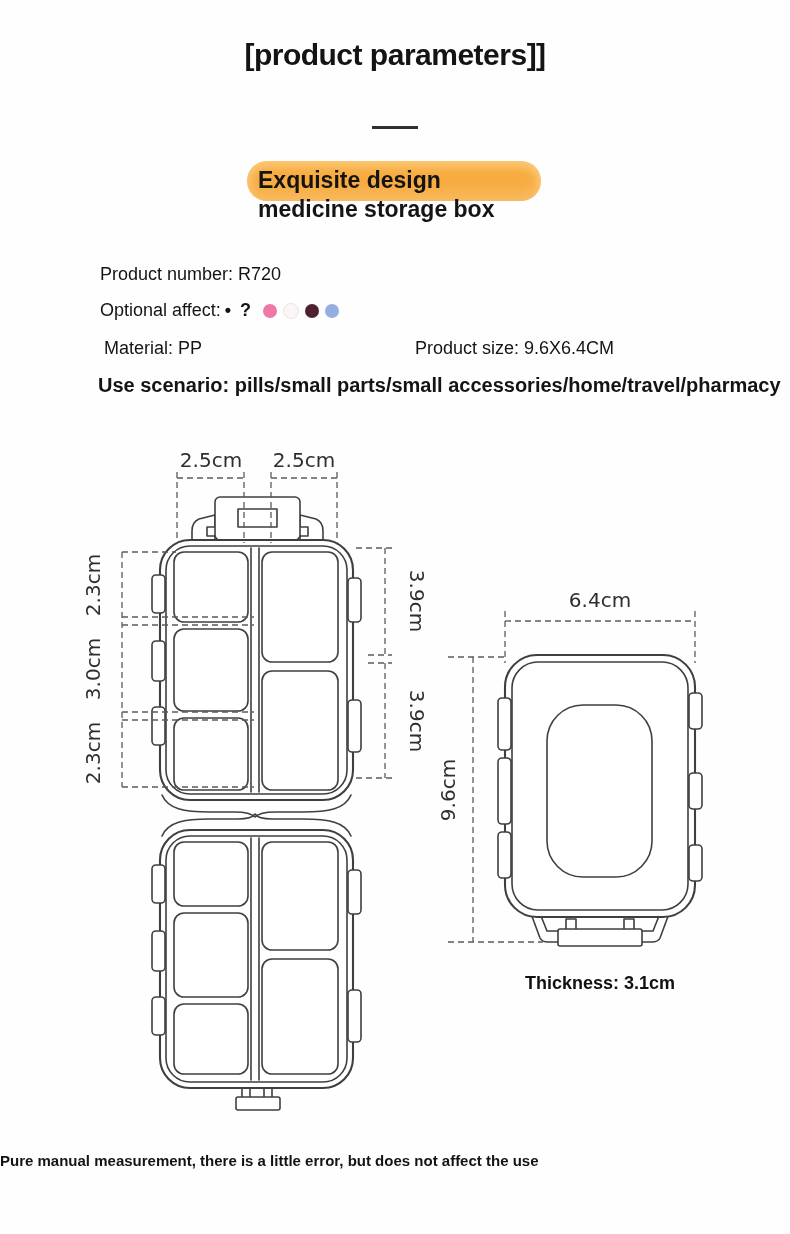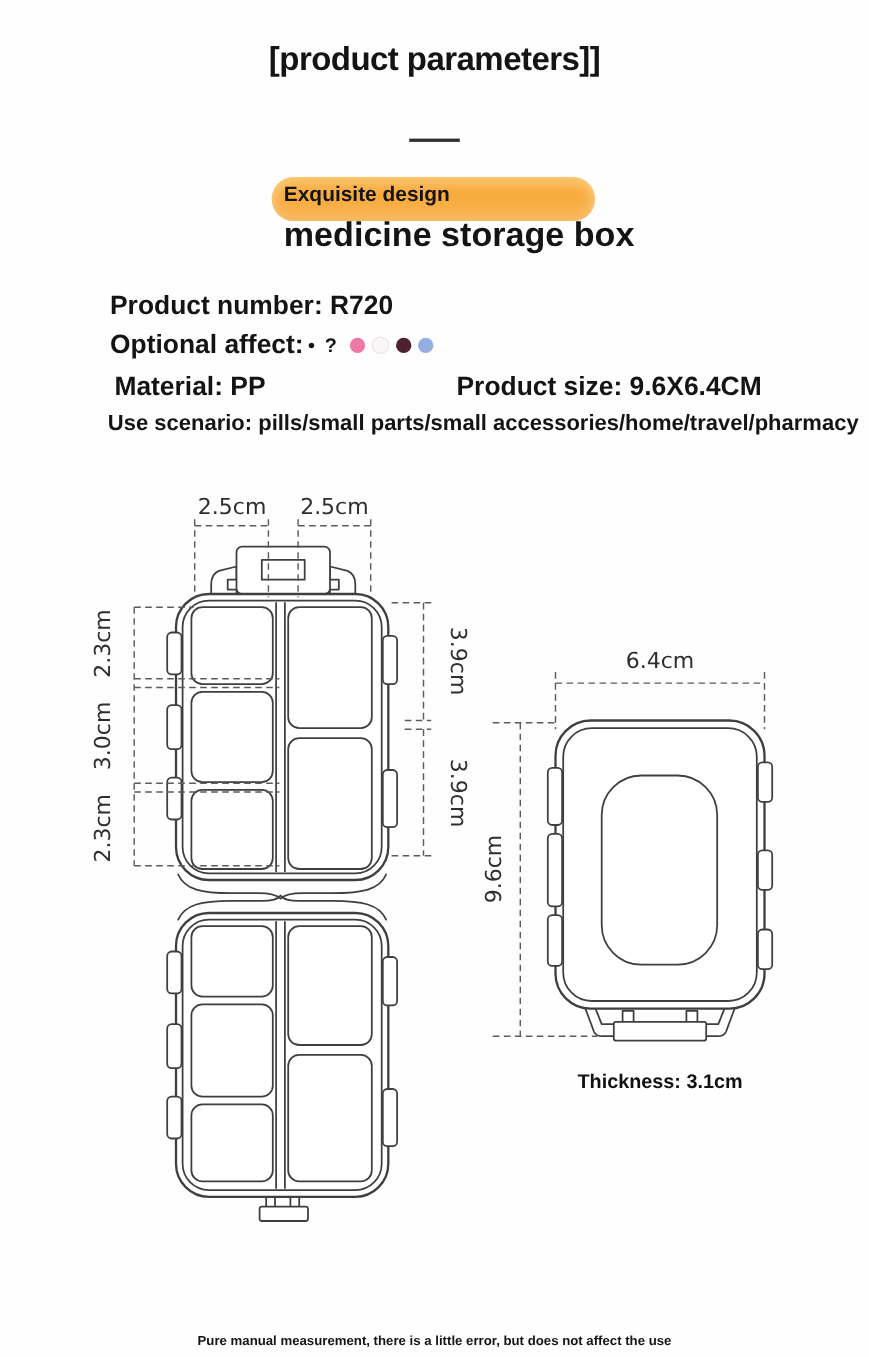--- a/index.html
+++ b/index.html
@@ -3,30 +3,30 @@
 <meta charset="utf-8">
 <style>
   html,body{margin:0;padding:0;background:#ffffff;}
   .canvas{position:relative;width:790px;height:1234px;background:#fefefe;overflow:hidden;
           font-family:"Liberation Sans","DejaVu Sans",sans-serif;color:#141414;padding-left:24px;}
   .abs{position:absolute;}
   .title{top:38px;left:0;width:790px;text-align:center;font-size:30px;font-weight:700;letter-spacing:-.5px;}
   .divider-dash{top:126px;left:372px;width:46px;height:3px;background:#303030;}
   .pill{top:161px;left:247px;width:294px;height:40px;border-radius:21px;
         box-shadow:inset 0 -8px 14px rgba(255,255,255,.18), inset 0 6px 10px rgba(255,234,180,.45);}
-  .hl1{top:167px;left:258px;font-size:19px;font-weight:700;}
-  .hl2{top:196px;left:258px;font-size:31px;font-weight:700;}
-  .spec{font-size:24px;font-weight:700;}
+  .hl1{top:167px;left:258px;font-size:23px;font-weight:700;}
+  .hl2{top:196px;left:258px;font-size:23px;font-weight:700;}
+  .spec{font-size:18px;font-weight:400;}
   .spec-small{font-size:20px;font-weight:700;}
   .colors-row{top:300px;left:100px;display:flex;align-items:center;gap:4px;}
   .marks{font-size:18px;font-weight:700;margin-right:4px;letter-spacing:2px;}
   .dot{width:14px;height:14px;border-radius:50%;display:inline-block;margin-left:2px;}
   .dot-pink{filter:blur(.7px);}
   .dot-white{border:1px solid #eee3e3;}
-  .footer-note{top:1212px;left:0;width:790px;text-align:center;font-size:12px;font-weight:700;}
+  .footer-note{top:1152px;left:0;width:790px;font-size:15px;font-weight:700;}
   svg{position:absolute;overflow:visible;}
   svg .ln{fill:none;stroke:#3f3f3f;stroke-width:1.6;stroke-linejoin:round;stroke-linecap:round;}
   svg .ln2{stroke:#3f3f3f;stroke-width:2.1;stroke-linejoin:round;}
   svg .wfill{fill:#ffffff;}
   svg .nofill{fill:none;}
   svg .dsh{fill:none;stroke:#5b5b5b;stroke-width:1.3;stroke-dasharray:6 4;}
   svg text{font-family:"DejaVu Sans","Liberation Sans",sans-serif;font-size:20px;fill:#2e2e2e;}
   svg text.bold{font-weight:700;font-size:18px;fill:#111;font-family:"Liberation Sans",sans-serif;}
 </style>
 </head>

